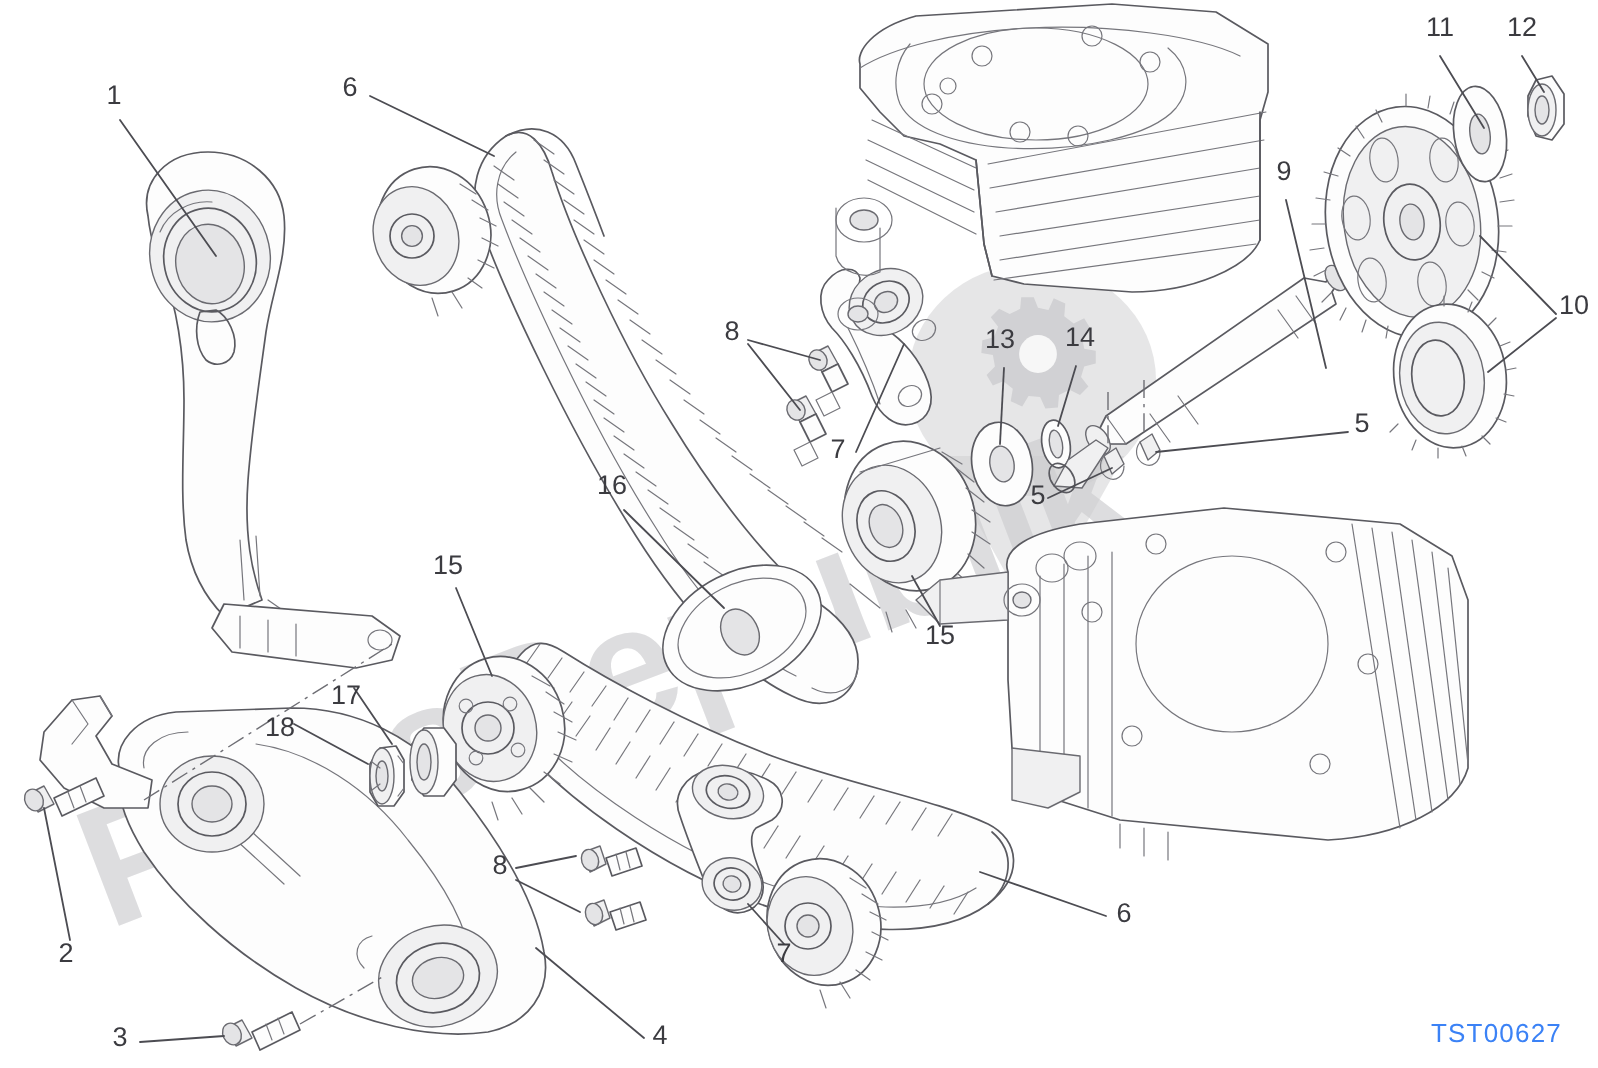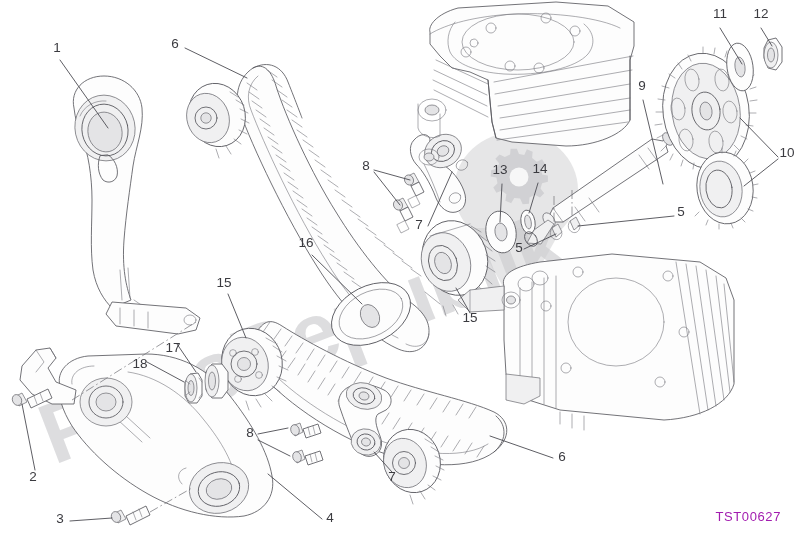--- a/index.html
+++ b/index.html
@@ -72,21 +72,21 @@
     font-size: 13.5px;
     fill: #3b3b40;
   }
   .partcode {
     position: absolute;
     right: 18px;
     bottom: 10px;
     font-family: "Liberation Sans", sans-serif;
     font-size: 13px;
     letter-spacing: 0.6px;
-    color: #a21caf;
+    color: #3b82f6;
     user-select: none;
   }
   .wm-text {
     font-family: "Liberation Sans", sans-serif;
     font-weight: bold;
     font-size: 86px;
     fill: #c9c9cc;
     opacity: 0.62;
     letter-spacing: -2px;
   }

